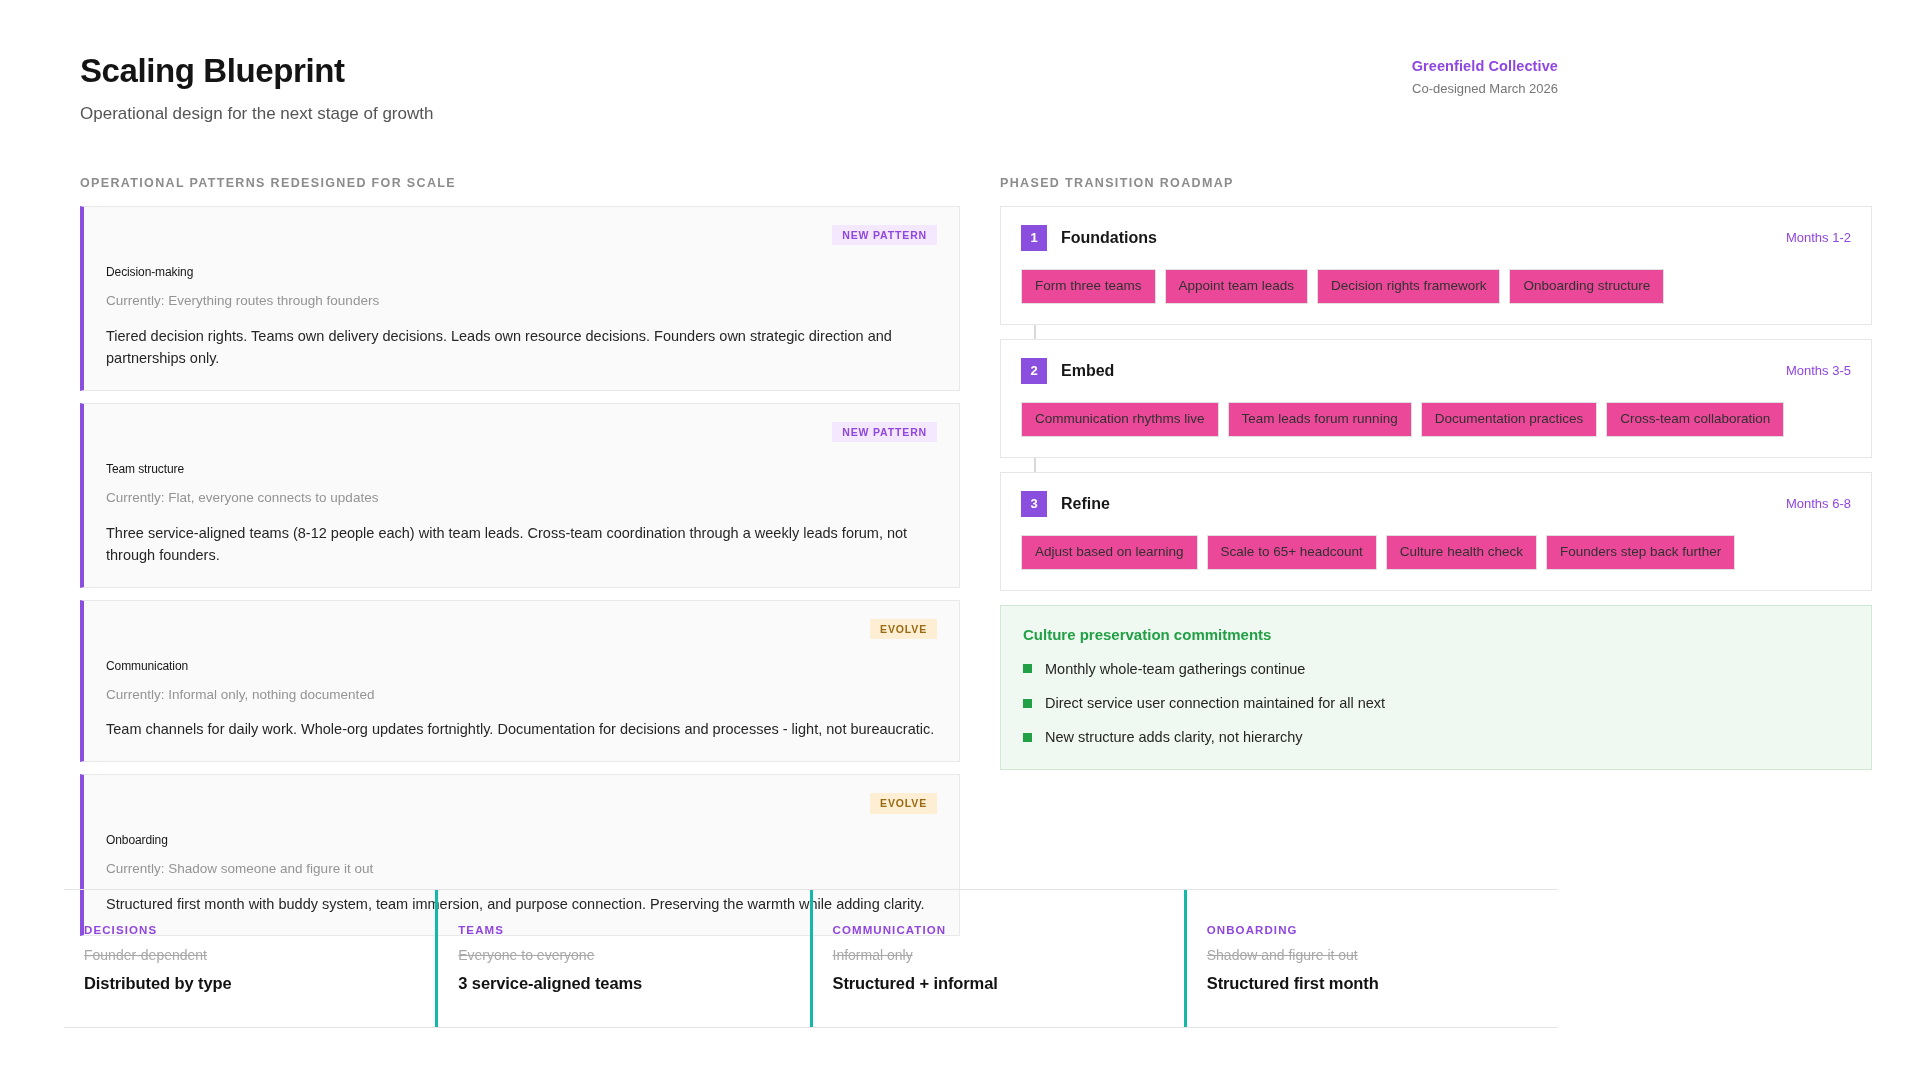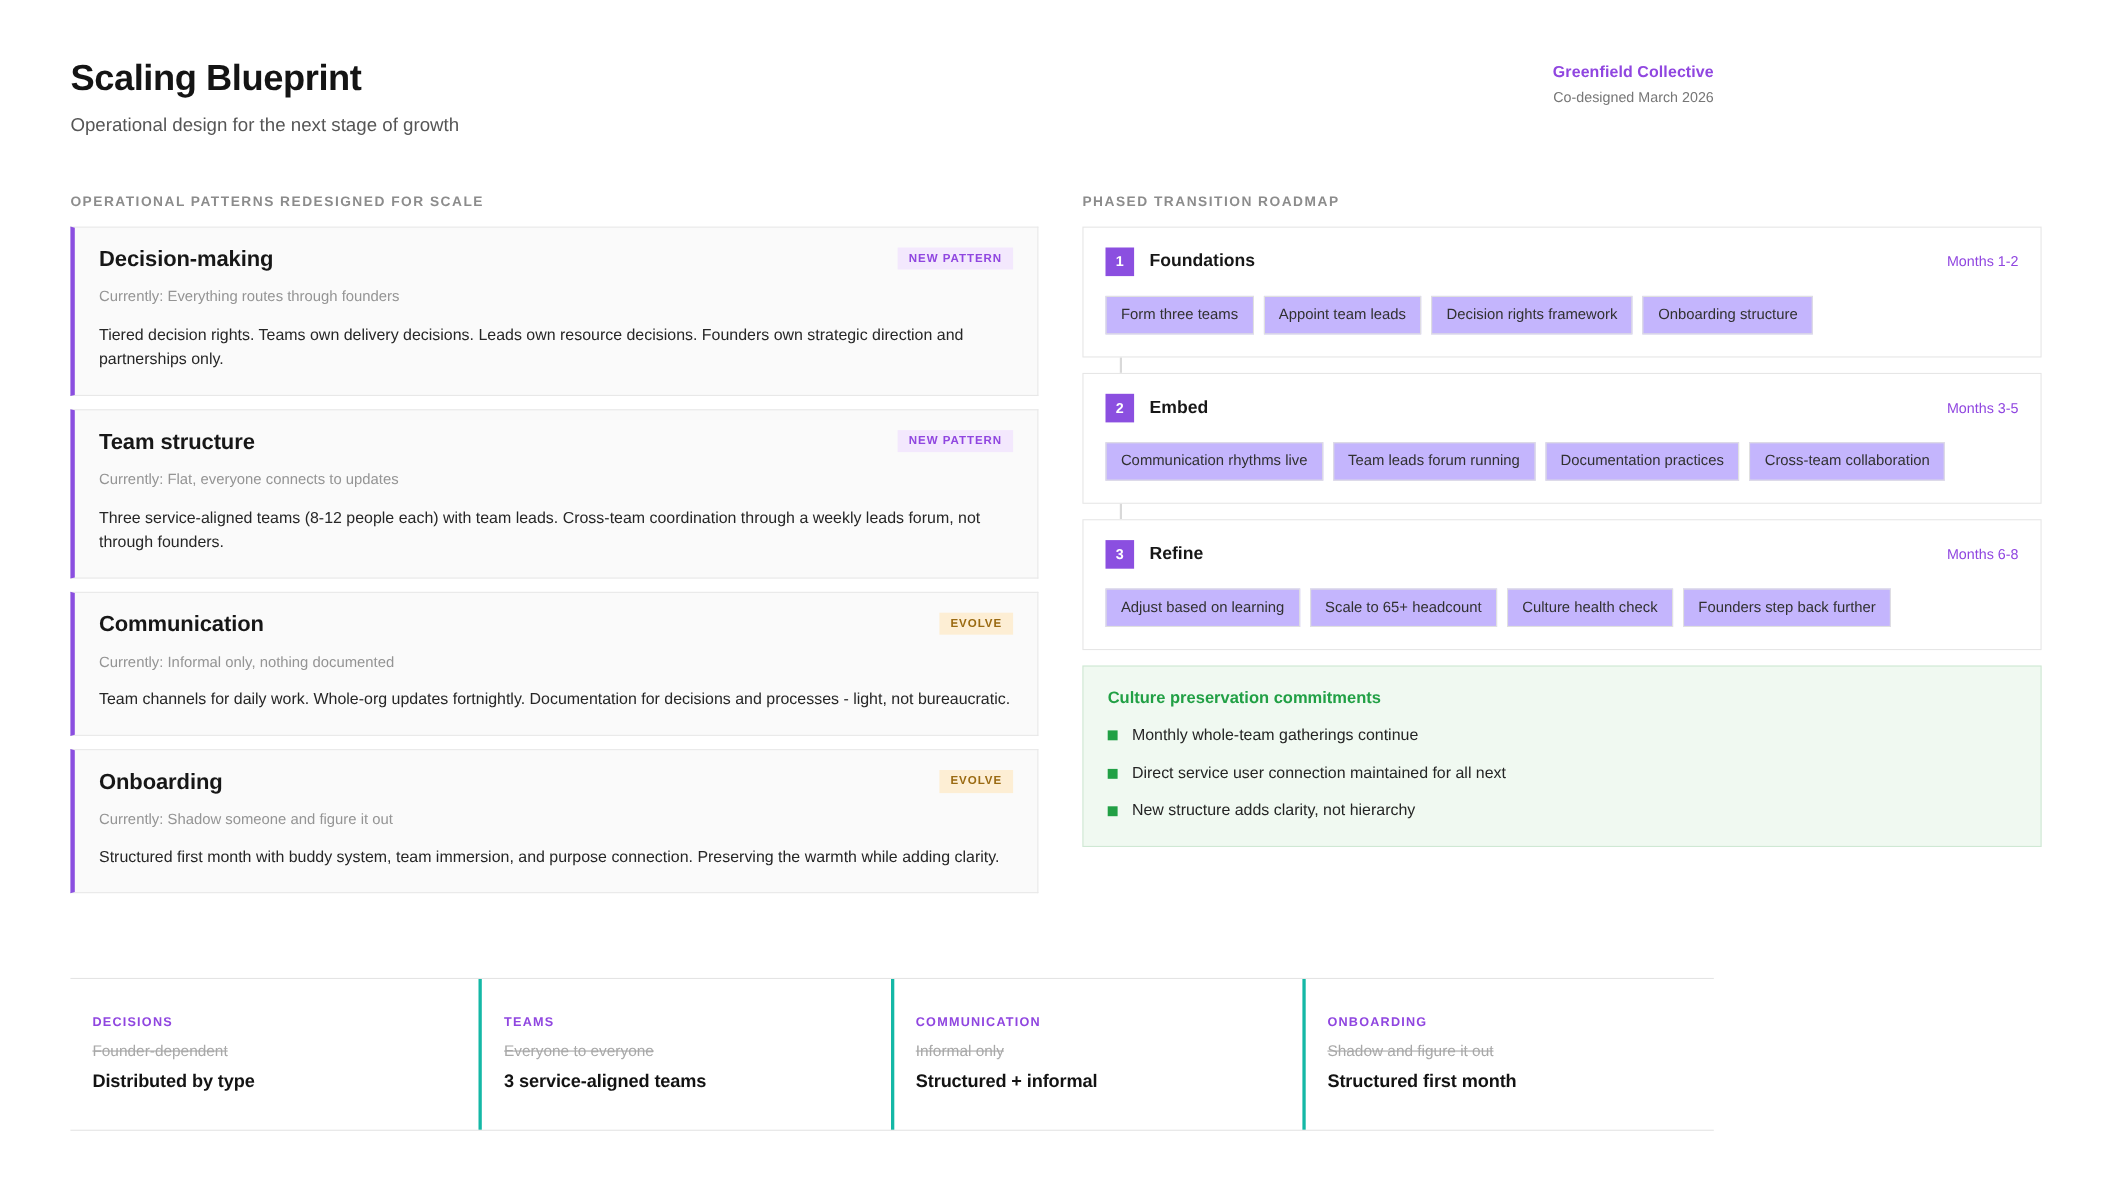--- a/index.html
+++ b/index.html
@@ -7,21 +7,21 @@
   html, body {
     width: 1920px; height: 1080px;
     background: #ffffff;
     font-family: "Liberation Sans", sans-serif;
     color: #1b1b1b;
     overflow: hidden;
   }
   .page {
     position: relative;
     width: 1622px; height: 1080px;
-    padding: 40px 64px 0 64px;
+    padding: 40px 64px 0 80px;
   }
 
   
   .header {
     display: flex;
     align-items: flex-start;
     justify-content: space-between;
     padding-top: 12px;
   }
   .title {
@@ -78,24 +78,25 @@
     padding: 18px 22px 20px 22px;
     margin-bottom: 12px;
   }
   .pattern-top {
     display: flex;
     align-items: flex-start;
     justify-content: space-between;
     gap: 16px;
   }
   .pattern-title {
-    font-size: 20px;
-    font-weight: bold;
+    font-size: 12px;
+    font-weight: normal;
     color: #171717;
     letter-spacing: -0.1px;
+    margin-top: 40px;
   }
   .badge {
     flex: 0 0 auto;
     font-size: 10.5px;
     font-weight: bold;
     letter-spacing: 0.85px;
     padding: 5px 10px 4px 10px;
     white-space: nowrap;
     line-height: 1.1;
     text-align: center;
@@ -157,21 +158,21 @@
     white-space: nowrap;
   }
   .chip-row {
     display: flex;
     flex-wrap: wrap;
     gap: 9px;
     margin-top: 18px;
   }
   .chip {
     border: 1px solid #e0e0e0;
-    background: #c4b5fd;
+    background: #ec4899;
     font-size: 13.5px;
     color: #313131;
     padding: 8px 13px 8px 13px;
     line-height: 1.25;
     white-space: nowrap;
     text-align: center;
   }
 
   
   .culture-box {

